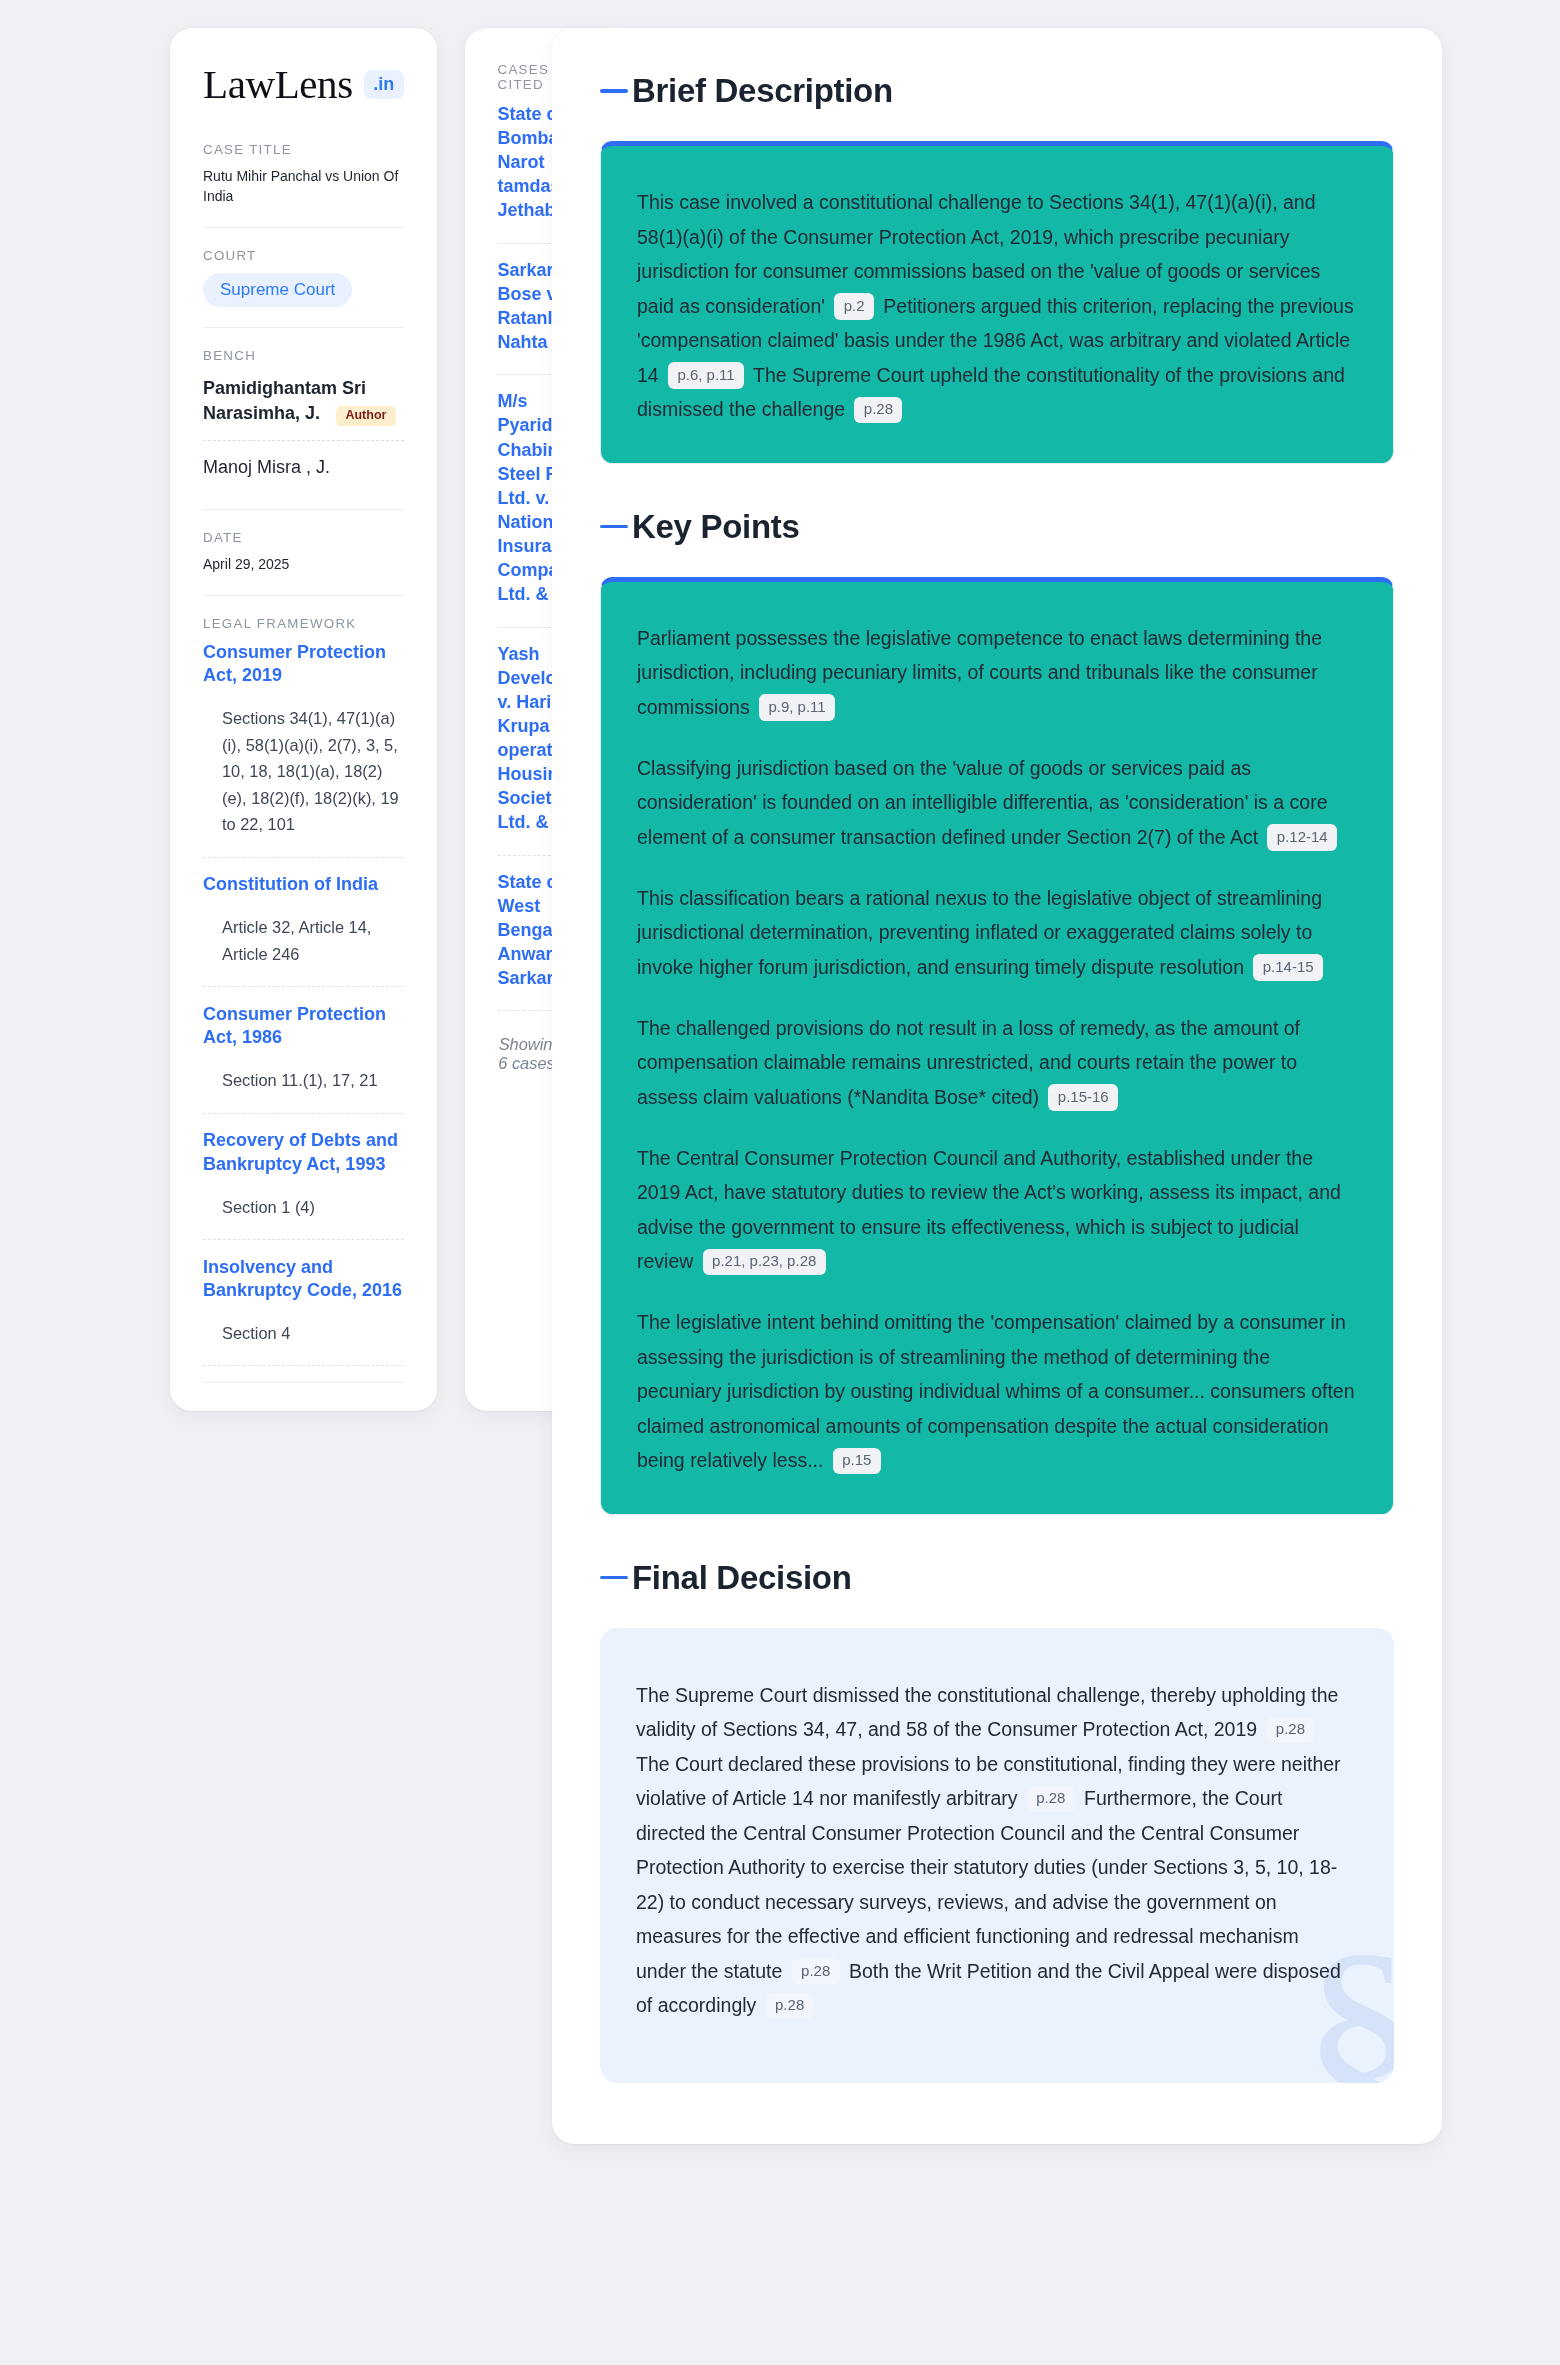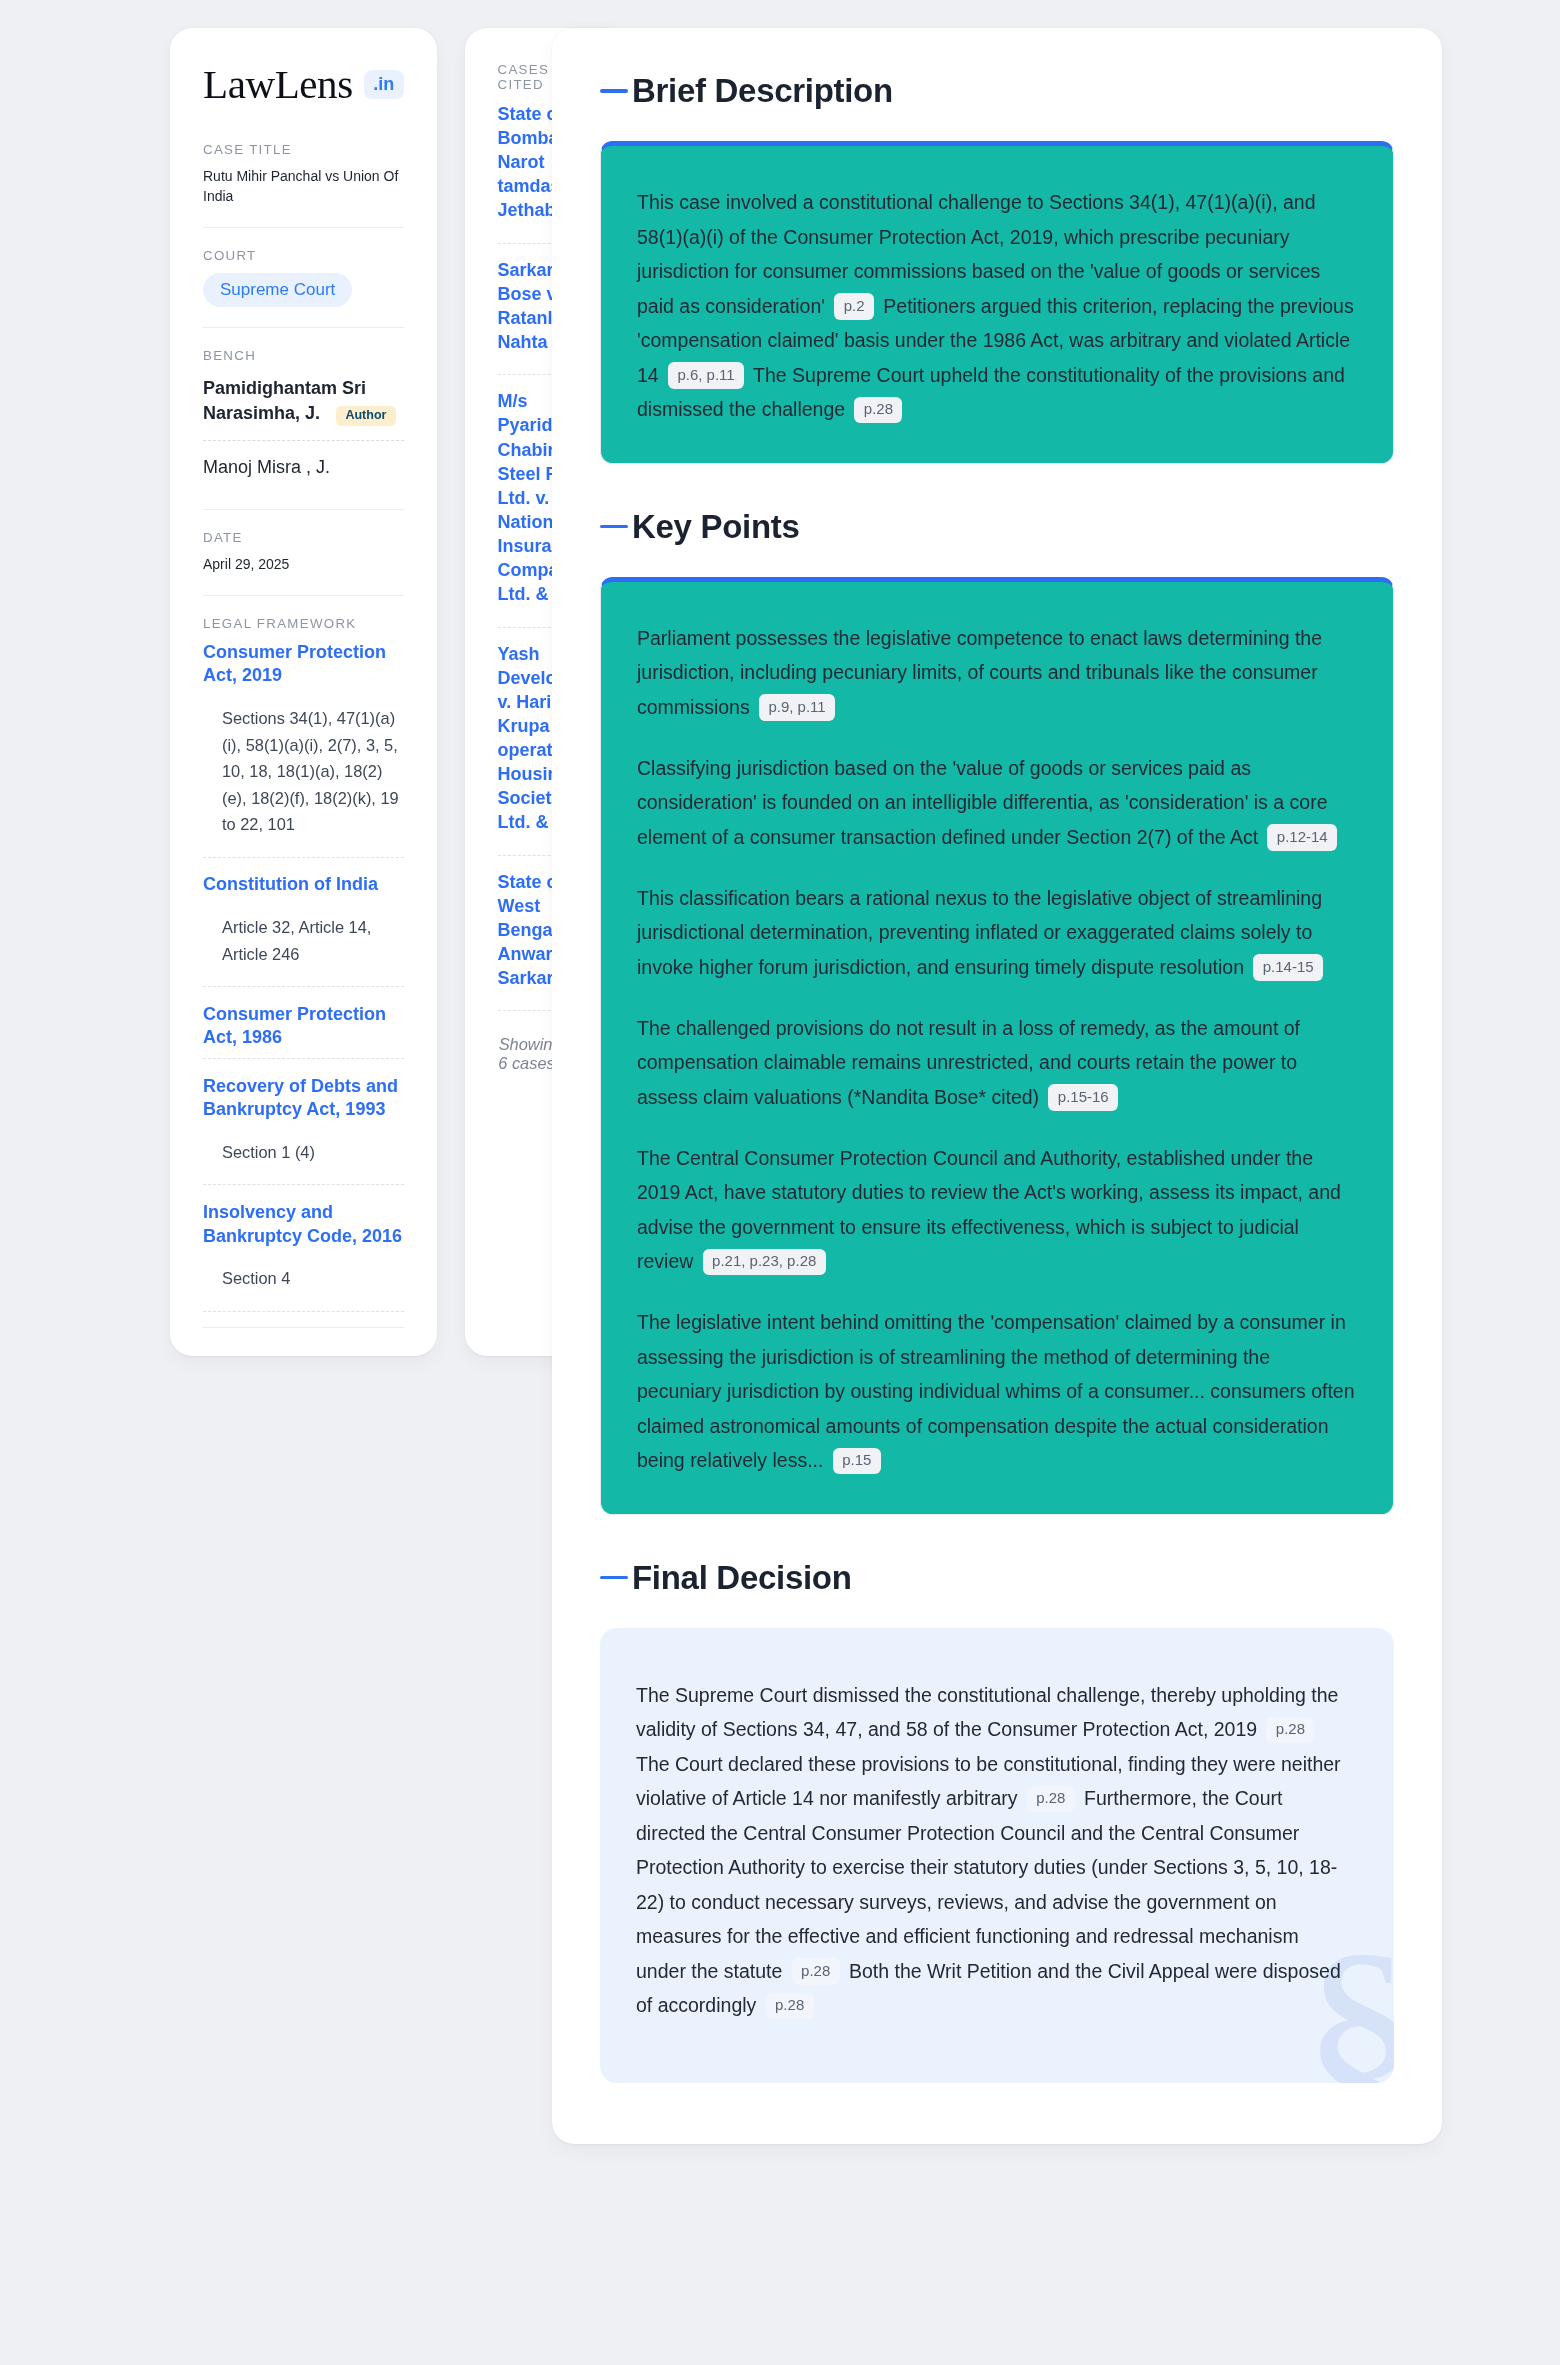--- a/index.html
+++ b/index.html
@@ -96,21 +96,21 @@
   .judge-name {
     font-size: 18px;
     color: #1e2430;
     line-height: 1.35;
   }
   .judge-name.author { font-weight: 700; }
   .badge-author {
     display: inline-block;
     margin: 6.2px 0 0 12.5px;
     background: #fdefcd;
-    color: #0c4a6e;
+    color: #7f1d1d;
     font-size: 12.5px;
     font-weight: 700;
     padding: 3.1px 9.4px 3.9px;
     border-radius: 5.5px;
     line-height: 1;
   }
   .judge-dashed {
     border: 0;
     border-top: 0.8px dashed #d6dbe3;
     margin: 4.7px 0 11px;
@@ -307,20 +307,21 @@
         <hr class="law-dashed">
 
         <div class="law-item">
           <div class="law-title">Constitution of India</div>
           <div class="law-sections">Article 32, Article 14, Article 246</div>
         </div>
         <hr class="law-dashed">
 
         <div class="law-item">
           <div class="law-title">Consumer Protection Act, 1986</div>
+          <div class="law-sections">Section 11.(1), 17, 21</div>
         </div>
         <hr class="law-dashed">
 
         <div class="law-item">
           <div class="law-title">Recovery of Debts and Bankruptcy Act, 1993</div>
           <div class="law-sections">Section 1 (4)</div>
         </div>
         <hr class="law-dashed">
 
         <div class="law-item">

